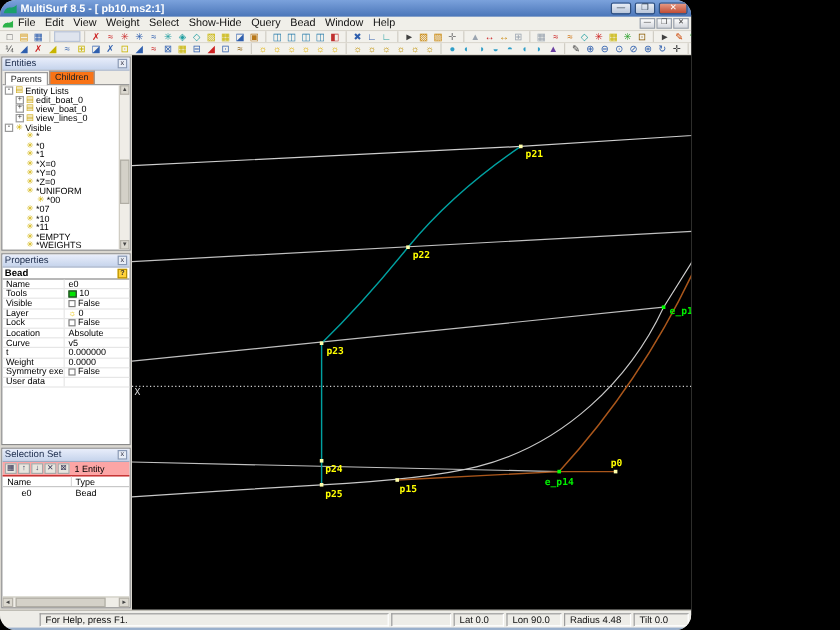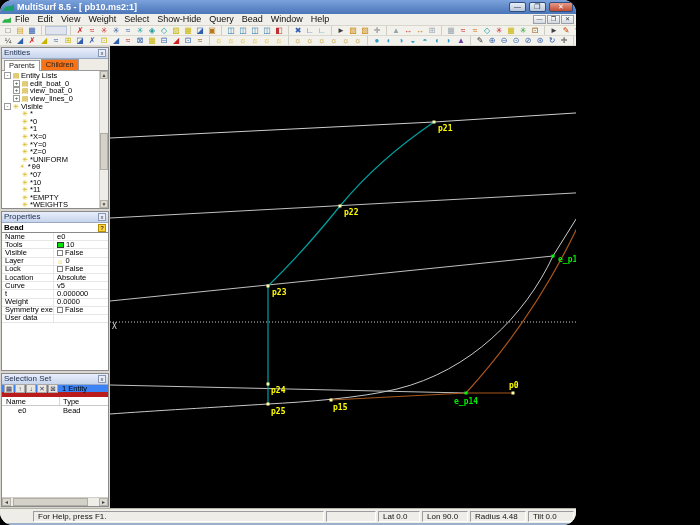--- a/index.html
+++ b/index.html
@@ -81,21 +81,21 @@
   .plabel { width:52px; flex:none; padding-left:3px; border-right:1px solid #e6e6e6;
             color:#000; line-height:8px; white-space:nowrap; overflow:hidden; }
   .pvalue { flex:1; padding-left:3px; display:flex; align-items:center; gap:2px;
             line-height:8px; white-space:nowrap; overflow:hidden; }
   .swatch { width:7px; height:6px; border:1px solid #333; flex:none; }
   .checkbox { width:6px; height:6px; border:1px solid #808080; background:#fff; flex:none; }
   .bulb { color:#e8c000; font-size:7px; line-height:7px; flex:none; }
 
   
   .sel-toolbar { height:12px; flex:none; display:flex; align-items:center; gap:1px;
-                 padding:0 2px; background:#3b82f6; border-bottom:5px solid #b91c1c; }
+                 padding:0 2px; background:#fca5a5; border-bottom:1px solid #b91c1c; }
   .sel-btn { width:10px; height:9px; border:1px solid #a8a8a8; background:#e8e6df;
              font-size:6.5px; line-height:8px; text-align:center; color:#335; flex:none; }
   .sel-count { font-size:7.5px; padding-left:3px; }
   .sel-thead { height:9px; display:flex; font-size:7.5px; border-bottom:1px solid #c8c8c8; }
   .sel-thead .c1 { width:58px; padding-left:4px; border-right:1px solid #d8d8d8; }
   .sel-thead .c2 { flex:1; padding-left:3px; }
   .sel-row { height:9px; display:flex; font-size:7.5px; }
   .sel-row .c1 { width:58px; padding-left:16px; }
   .sel-row .c2 { flex:1; padding-left:3px; }
   .sel-body { flex:1; }
@@ -352,21 +352,21 @@
               <div class="trow" style="padding-left: 11px;">
                 <span class="tspace"></span>
                 <span class="ticon" style="color: rgb(208, 176, 0);">✳</span>
                 <span class="tlabel">*Z=0</span>
               </div>
               <div class="trow" style="padding-left: 11px;">
                 <span class="tspace"></span>
                 <span class="ticon" style="color: rgb(208, 176, 0);">✳</span>
                 <span class="tlabel">*UNIFORM</span>
               </div>
-              <div class="trow" style="padding-left: 8px; font-family: Liberation Mono, monospace;">
+              <div class="trow" style="padding-left: 20px;">
                 <span class="tspace"></span>
                 <span class="ticon" style="color: rgb(208, 176, 0);">✳</span>
                 <span class="tlabel">*00</span>
               </div>
               <div class="trow" style="padding-left: 11px;">
                 <span class="tspace"></span>
                 <span class="ticon" style="color: rgb(208, 176, 0);">✳</span>
                 <span class="tlabel">*07</span>
               </div>
               <div class="trow" style="padding-left: 11px;">

